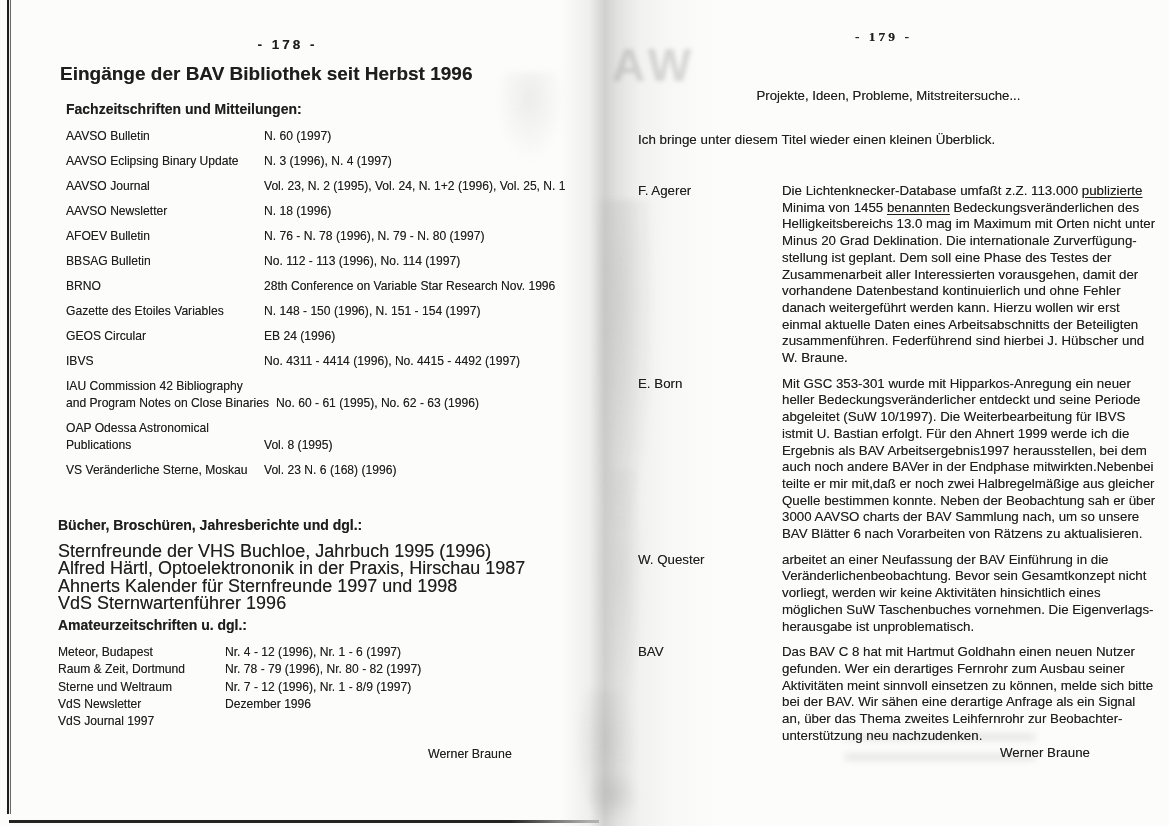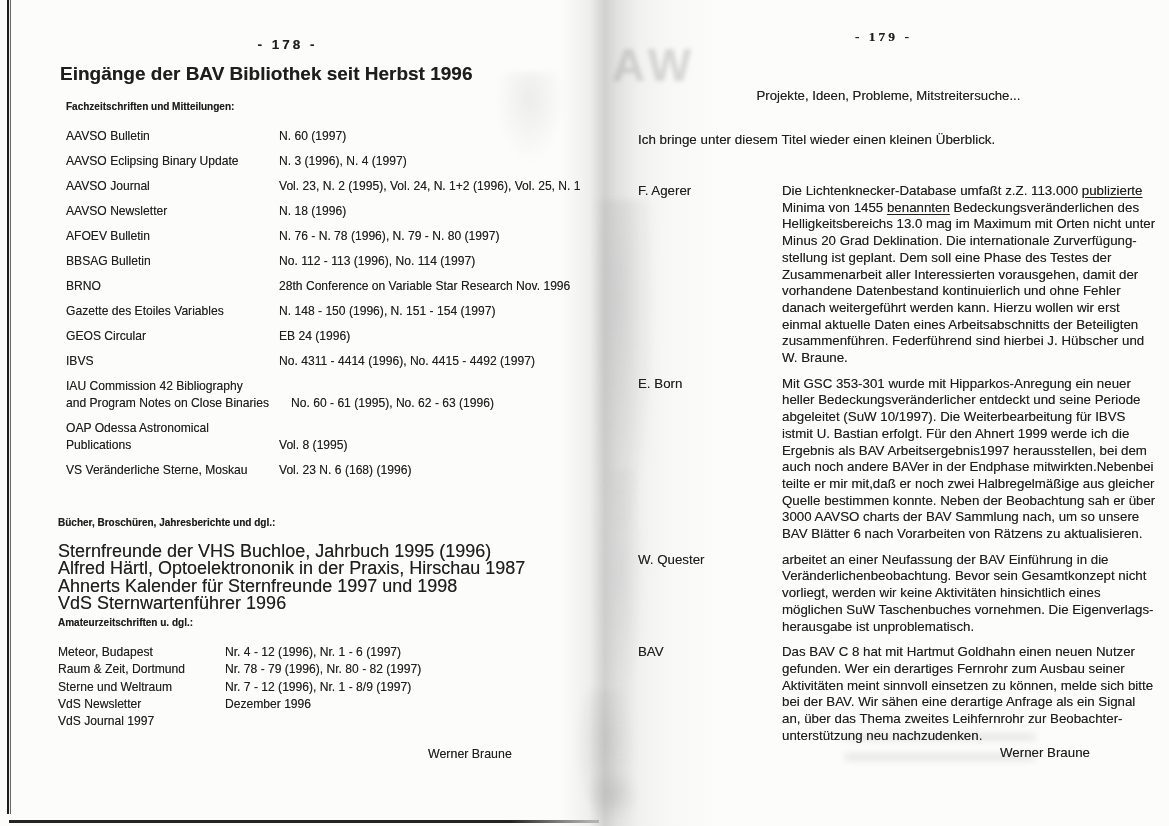--- a/index.html
+++ b/index.html
@@ -35,25 +35,25 @@
     background:radial-gradient(ellipse at 50% 30%,rgba(150,150,150,0.15),transparent 70%);}
   #smudge-6{left:585px;top:770px;width:55px;height:50px;
     background:radial-gradient(ellipse,rgba(150,150,150,0.25),transparent 70%);}
 
   
   #left-page{position:absolute;left:40px;top:0;width:545px;height:655px;}
   .lp-pageno{position:absolute;top:37px;left:0;right:50px;text-align:center;
     font-size:13.5px;font-weight:bold;letter-spacing:3px;}
   .lp-title{position:absolute;top:63px;left:20px;right:-20px;text-align:left;
     font-size:19px;font-weight:bold;}
-  .sec-head{font-weight:bold;font-size:10px;}
+  .sec-head{font-weight:bold;font-size:14px;}
   #lp-sec1{position:absolute;top:101px;left:26px;}
   #journal-list{position:absolute;top:128px;left:26px;width:515px;font-size:12.1px;}
   .journal-row{display:flex;align-items:flex-end;margin-bottom:8.1px;line-height:16.9px;}
-  .journal-name{min-width:191px;flex-shrink:0;padding-right:22px;white-space:pre-line;}
+  .journal-name{min-width:191px;flex-shrink:0;padding-right:7px;white-space:pre-line;}
   .journal-issues{white-space:nowrap;}
   #lp-sec2{position:absolute;top:517px;left:18px;}
   #book-list{position:absolute;top:543px;left:18px;font-size:18px;line-height:17.3px;}
   #lp-sec3{position:absolute;top:617px;left:18px;}
   #amateur-list{position:absolute;top:644px;left:18px;font-size:12.1px;}
   .amateur-row{display:flex;line-height:17.25px;}
   .amateur-name{min-width:167px;flex-shrink:0;}
   .amateur-issues{white-space:nowrap;}
   .lp-signature{position:absolute;top:747px;left:388px;font-size:12.4px;}
 

